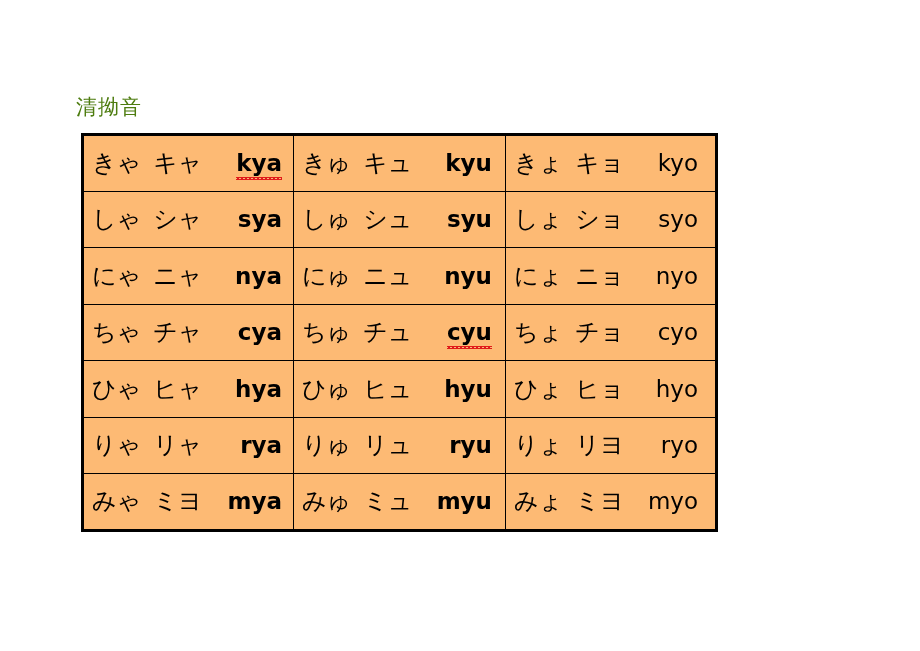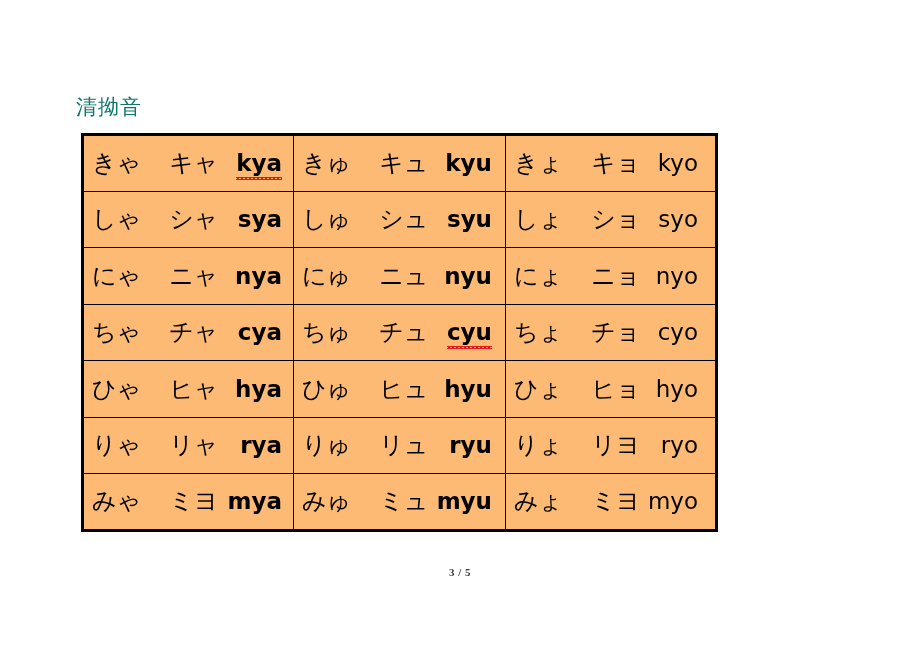--- a/index.html
+++ b/index.html
@@ -24,21 +24,21 @@
   }
 
   
   #doc-heading {
     position: absolute;
     left: 76px;
     top: 94px;
     font-family: "DejaVu Sans", "Liberation Sans", sans-serif;
     font-size: 21px;
     line-height: 26px;
-    color: #0f766e;
+    color: #4d7c0f;
     letter-spacing: 1px;
     white-space: nowrap;
   }
 
   
   #kana-table {
     position: absolute;
     left: 81px;
     top: 133px;
     width: 634px;
@@ -73,21 +73,21 @@
   .kana-hira,
   .kana-kata {
     font-family: "DejaVu Sans", "Liberation Sans", sans-serif;
     font-size: 24px;
     line-height: 30px;
     color: #000000;
     white-space: nowrap;
     font-weight: 400;
   }
   .kana-hira { flex: 0 0 auto; }
-  .kana-kata { flex: 0 0 auto; margin-left: 28px; }
+  .kana-kata { flex: 0 0 auto; margin-left: 12px; }
 
   .romaji-wrap {
     flex: 1 1 auto;
     text-align: right;
     white-space: nowrap;
   }
   .romaji {
     font-family: "DejaVu Sans", "Liberation Sans", sans-serif;
     font-size: 23px;
     line-height: 28px;
@@ -300,15 +300,14 @@
             <div class="cell-inner">
               <span class="kana-hira">みょ</span>
               <span class="kana-kata">ミヨ</span>
               <span class="romaji-wrap"><span class="romaji">myo</span></span>
             </div>
           </td>
         </tr>
       </tbody>
   </table>
 
-  <div id="page-number">3 / 5</div>
 
 </div>
 
 </body></html>

